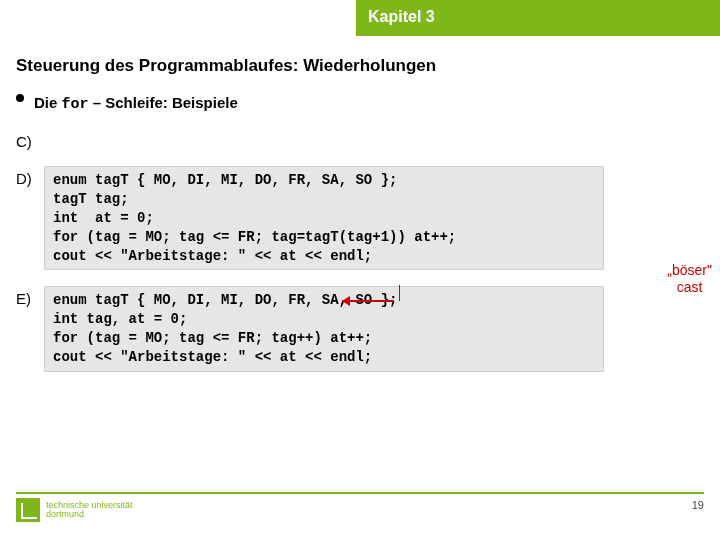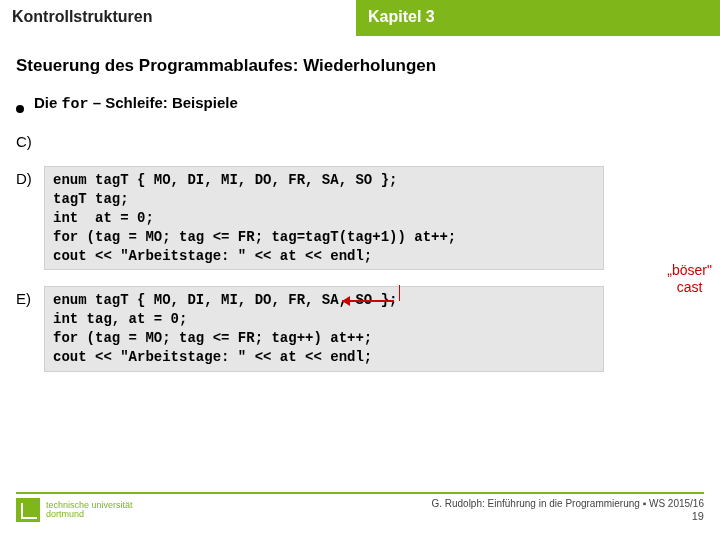--- a/index.html
+++ b/index.html
@@ -45,21 +45,21 @@
     right: 16px;
   }
   .section-title {
     font-size: 17px;
     font-weight: bold;
     color: #000;
     margin-bottom: 18px;
   }
   .bullet-row {
     display: flex;
-    align-items: flex-end;
+    align-items: flex-start;
     margin-bottom: 16px;
   }
   .bullet-dot {
     width: 8px; height: 8px;
     background: #000;
     border-radius: 50%;
     margin-right: 10px;
   }
   .bullet-text {
     font-size: 15px;
@@ -177,21 +177,20 @@
     font-size: 11px;
     display: block;
     margin-top: 1px;
   }
 </style>
 </head>
 <body>
 
 <div class="slide">
 
-  <div class="header-left">Kontrollstrukturen</div>
   <div class="header-right">Kapitel 3</div>
 
   <div class="content">
 
     <div class="section-title">Steuerung des Programmablaufes: Wiederholungen</div>
 
     <div class="bullet-row">
       <div class="bullet-dot"></div>
       <div class="bullet-text">
         <span>Die </span><span class="mono">for</span><span> – Schleife: Beispiele</span>
@@ -235,18 +234,17 @@
   <div class="footer">
     <div class="footer-rule"></div>
     <div class="logo">
       <div class="logo-mark"></div>
       <div class="logo-text">
         <span>technische universität</span><br>
         <span>dortmund</span>
       </div>
     </div>
     <div class="footer-right">
-      <span>G. Rudolph: Einführung in die Programmierung ▪ WS 2015/16</span>
       <span class="page-num">19</span>
     </div>
   </div>
 
 </div>
 
 </body></html>

